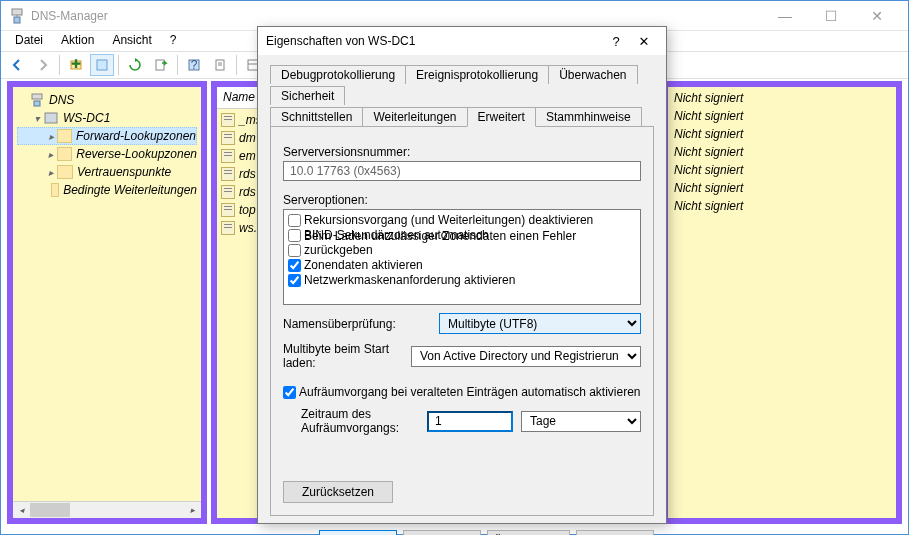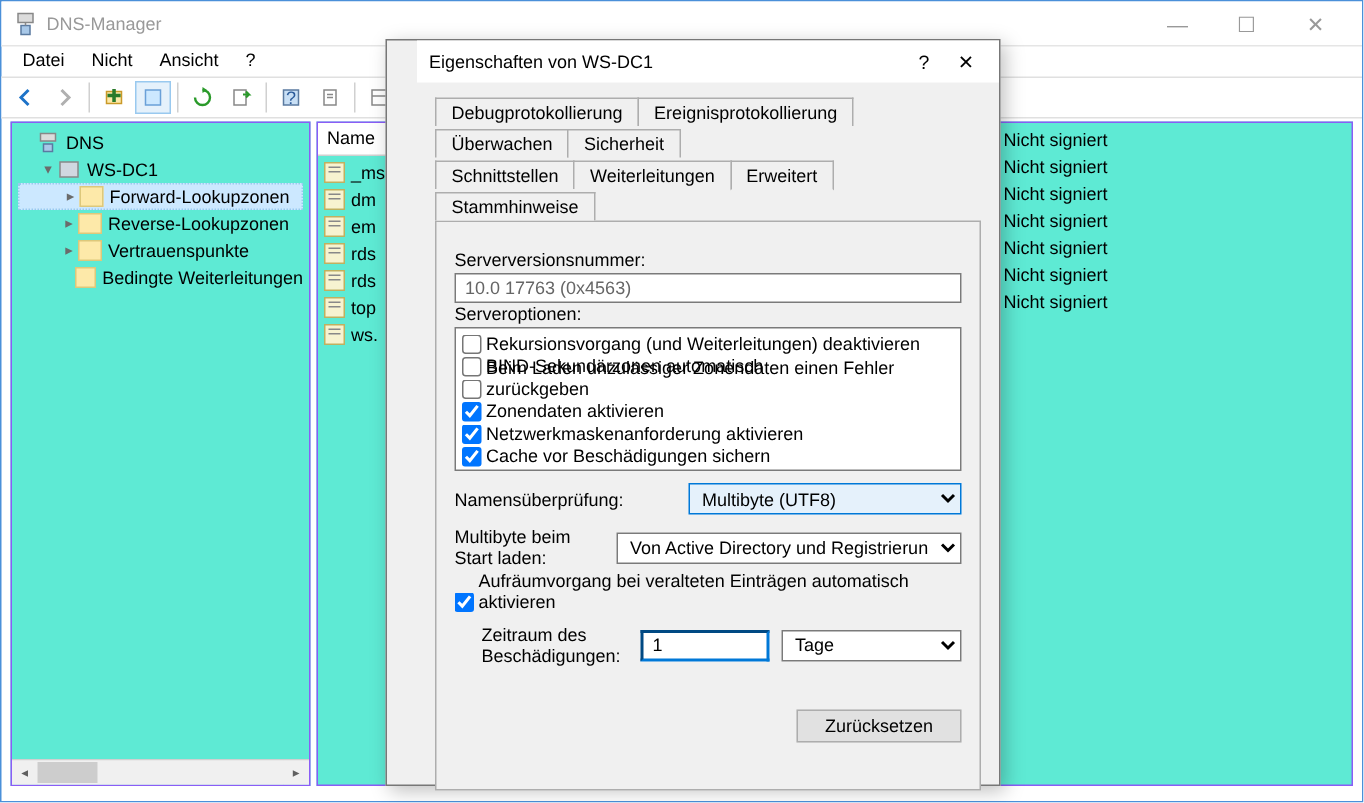--- a/index.html
+++ b/index.html
@@ -17,21 +17,21 @@
 .menubar { display: flex; height: 20px; align-items: flex-start; padding: 0 6px; gap: 2px; }
 .menu-item { padding: 2px 8px; cursor: pointer; }
 
 
 .toolbar { height: 28px; border-top: 1px solid #e0e0e0; border-bottom: 1px solid #e0e0e0; display: flex; align-items: center; padding: 0 4px; gap: 2px; background: #fff; }
 .tb-btn { width: 24px; height: 22px; display: flex; align-items: center; justify-content: center; cursor: pointer; border: 1px solid transparent; }
 .tb-sep { width: 1px; height: 20px; background: #d0d0d0; margin: 0 2px; }
 
 
 .body-area { position: absolute; top: 80px; bottom: 10px; left: 6px; right: 6px; display: flex; gap: 4px; }
-.panel { border: 1px solid #8b5cf6; background: #5eead4; position: relative; }
+.panel { border: 6px solid #8b5cf6; background: #fef9c3; position: relative; font-style: italic; }
 .tree-panel { width: 200px; }
 .middle-panel { flex: 1; }
 .right-panel { width: 240px; }
 
 
 .tree { padding: 4px; }
 .tree-row { display: flex; align-items: center; height: 18px; cursor: pointer; white-space: nowrap; }
 .tree-row.selected { background: #cce8ff; border: 1px dotted #99c9ef; }
 .expander { width: 12px; text-align: center; color: #6b6b6b; font-size: 10px; }
 .folder-icon { width: 16px; height: 14px; background: #fde9a9; border: 1px solid #ddc87b; margin-right: 4px; }
@@ -47,21 +47,21 @@
 .zone-icon::before { content:""; position:absolute; left:2px; top:2px; width:8px; height:1px; background:#888;}
 .zone-icon::after { content:""; position:absolute; left:2px; top:5px; width:8px; height:1px; background:#888;}
 
 
 .hscroll { position: absolute; bottom: 0; left: 0; right: 0; height: 17px; background: #f0f0f0; border-top: 1px solid #d0d0d0; display: flex; }
 .hscroll .track { flex:1; background:#f0f0f0; position:relative;}
 .hscroll .thumb { position:absolute; left:0; top:1px; height:14px; width:40px; background:#cdcdcd;}
 .hscroll .arrow { width:17px; background:#f0f0f0; text-align:center; line-height:17px; color:#606060; font-size:9px;}
 
 
-.dialog { position: absolute; left: 256px; top: 25px; width: 410px; height: 498px; background: #f0f0f0; border: 1px solid #777; box-shadow: 3px 3px 12px rgba(0,0,0,0.25); z-index: 10; padding-left: 20px; }
+.dialog { position: absolute; left: 256px; top: 25px; width: 410px; height: 498px; background: #f0f0f0; border: 1px solid #777; box-shadow: 3px 3px 12px rgba(0,0,0,0.25); z-index: 10; }
 .dlg-titlebar { height: 28px; background: #fff; display: flex; align-items: center; padding: 0 8px; }
 .dlg-titlebar .t { flex: 1; }
 .dlg-titlebar .hc { width: 28px; text-align: center; font-size: 13px; cursor:pointer;}
 .dlg-body { padding: 8px 12px 8px 12px; }
 
 
 .tabstrip { display: flex; flex-wrap: wrap; }
 .tab { border: 1px solid #adadad; border-bottom: none; background: #f0f0f0; padding: 2px 10px; margin-right: -1px; margin-top:2px; cursor: pointer; position: relative; }
 .tab.active { background: #f0f0f0; z-index: 2; border-bottom: 1px solid #f0f0f0; margin-bottom: -1px; }
 .tab-row2 .tab { }
@@ -79,21 +79,21 @@
 .form-row label { width: 148px; }
 .sel { flex:1; height: 21px; padding: 1px 4px; }
 .sel.hl { border-color: #0078d7; background: #e5f1fb; }
 input.txt { height: 21px; padding: 1px 6px; }
 input.txt.hl { border-color: #0078d7; }
 
 .dlg-buttons-row { display: flex; justify-content: flex-end; padding: 6px 12px 8px; gap: 6px; }
 .btn { min-width: 78px; height: 22px; border: 1px solid #adadad; background: #e1e1e1; cursor: pointer; }
 .btn.primary { border-color: #0078d7; background: #e5f1fb; }
 
-.reset-row { display:flex; justify-content:flex-end; margin-top:29px;}
+.reset-row { display:flex; justify-content:flex-start; margin-top:46px;}
 </style>
 </head>
 <body>
 
 <div class="main-window">
 
   <div class="main-titlebar">
     <svg class="app-icon" viewBox="0 0 16 16">
         <rect x="3" y="1" width="10" height="6" fill="#dcdcdc" stroke="#888"></rect>
         <rect x="5" y="9" width="6" height="6" fill="#a8c8e8" stroke="#5a7aa0"></rect>
@@ -102,21 +102,21 @@
     <span class="title">DNS-Manager</span>
     <div class="win-btns">
       <div class="win-btn">—</div>
       <div class="win-btn">☐</div>
       <div class="win-btn">✕</div>
     </div>
   </div>
 
   <div class="menubar">
     <span class="menu-item">Datei</span>
-    <span class="menu-item">Nicht</span>
+    <span class="menu-item">Aktion</span>
     <span class="menu-item">Ansicht</span>
     <span class="menu-item">?</span>
   </div>
 
   <div class="toolbar">
     <div class="tb-btn">
         <svg width="14" height="14">
           <path d="M9 2 L4 7 L9 12" fill="none" stroke="#1e73c8" stroke-width="2"></path>
         </svg>
       </div>
@@ -308,63 +308,59 @@
       <div class="tabstrip tab-row2">
         <span class="tab">Schnittstellen</span>
         <span class="tab">Weiterleitungen</span>
         <span class="tab active">Erweitert</span>
         <span class="tab">Stammhinweise</span>
       </div>
       <div class="tab-panel">
         <div class="group-label">Serverversionsnummer:</div>
         <div class="readonly-box">10.0 17763 (0x4563)</div>
 
-        <div class="group-label" style="margin-top:0">Serveroptionen:</div>
+        <div class="group-label" style="margin-top:12px">Serveroptionen:</div>
         <div class="listbox" id="options-list">
             <div class="chk-row">
               <input type="checkbox" style="">
               <span>Rekursionsvorgang (und Weiterleitungen) deaktivieren</span>
             </div>
             <div class="chk-row">
               <input type="checkbox" style="">
               <span>BIND-Sekundärzonen automatisch</span>
             </div>
             <div class="chk-row">
               <input type="checkbox" style="">
               <span>Beim Laden unzulässiger Zonendaten einen Fehler zurückgeben</span>
             </div>
             <div class="chk-row">
               <input type="checkbox" checked="" style="">
               <span>Zonendaten aktivieren</span>
             </div>
             <div class="chk-row">
               <input type="checkbox" checked="" style="">
               <span>Netzwerkmaskenanforderung aktivieren</span>
-            </div>
-            <div class="chk-row">
-              <input type="checkbox" checked="" style="">
-              <span>Cache vor Beschädigungen sichern</span>
             </div>
           </div>
 
         <div class="form-row">
           <label>Namensüberprüfung:</label>
           <select class="sel hl"><option>Multibyte (UTF8)</option></select>
         </div>
         <div class="form-row">
           <label>Multibyte beim Start laden:</label>
           <select class="sel"><option>Von Active Directory und Registrierun</option></select>
         </div>
 
         <div class="chk-row" style="margin-top:14px">
           <input type="checkbox" checked="" style="">
           <span>Aufräumvorgang bei veralteten Einträgen automatisch aktivieren</span>
         </div>
         <div class="form-row" style="margin-left:18px">
-          <label style="width:130px">Zeitraum des Beschädigungen:</label>
+          <label style="width:130px">Zeitraum des Aufräumvorgangs:</label>
           <input class="txt hl" style="width: 86px;" value="1">
           <select class="sel" style="flex:0 0 120px"><option>Tage</option></select>
         </div>
 
         <div class="reset-row">
           <button class="btn" style="min-width:110px">Zurücksetzen</button>
         </div>
       </div>
     </div>
     <div class="dlg-buttons-row">

